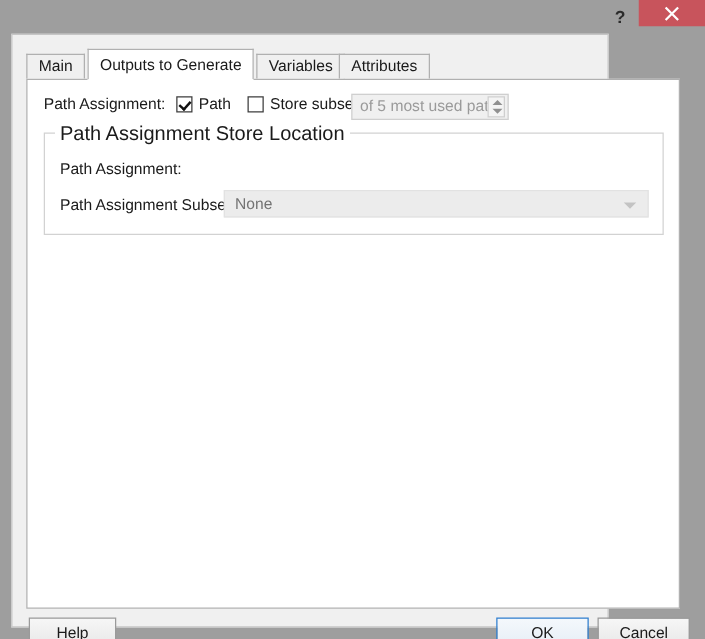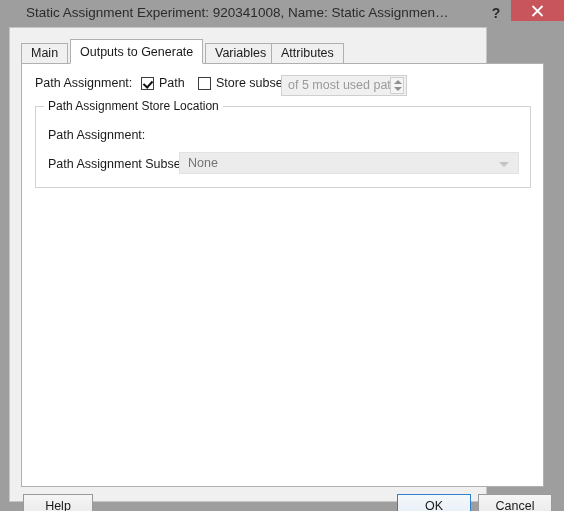--- a/index.html
+++ b/index.html
@@ -218,21 +218,21 @@
     height: 82px;
     border: 1px solid #d2d2d2;
     box-sizing: border-box;
   }
   .group-title {
     position: absolute;
     left: 8px;
     top: -8px;
     background: #ffffff;
     padding: 0 4px;
-    font-size: 12px;
+    font-size: 16px;
     color: #1a1a1a;
     white-space: nowrap;
   }
 
   
   .combo {
     position: absolute;
     height: 22px;
     box-sizing: border-box;
     background: linear-gradient(#f3f3f3, #e3e3e3);
@@ -295,21 +295,20 @@
     border: 1px solid #2f7fd0;
     background: linear-gradient(#f4f8fc, #e6eef6);
   }
 </style>
 </head>
 <body>
 
 <div class="window">
 
   <div class="titlebar">
-    <div class="title-text">Static Assignment Experiment: 920341008, Name: Static Assignmen…</div>
 
     <div class="help-q">?</div>
 
     <div class="close-btn">
       <svg width="13" height="12" viewBox="0 0 13 12">
         <path d="M1.5 1 L11.5 11 M11.5 1 L1.5 11" stroke="#ffffff" stroke-width="1.8" fill="none"></path>
       </svg>
     </div>
   </div>
 

